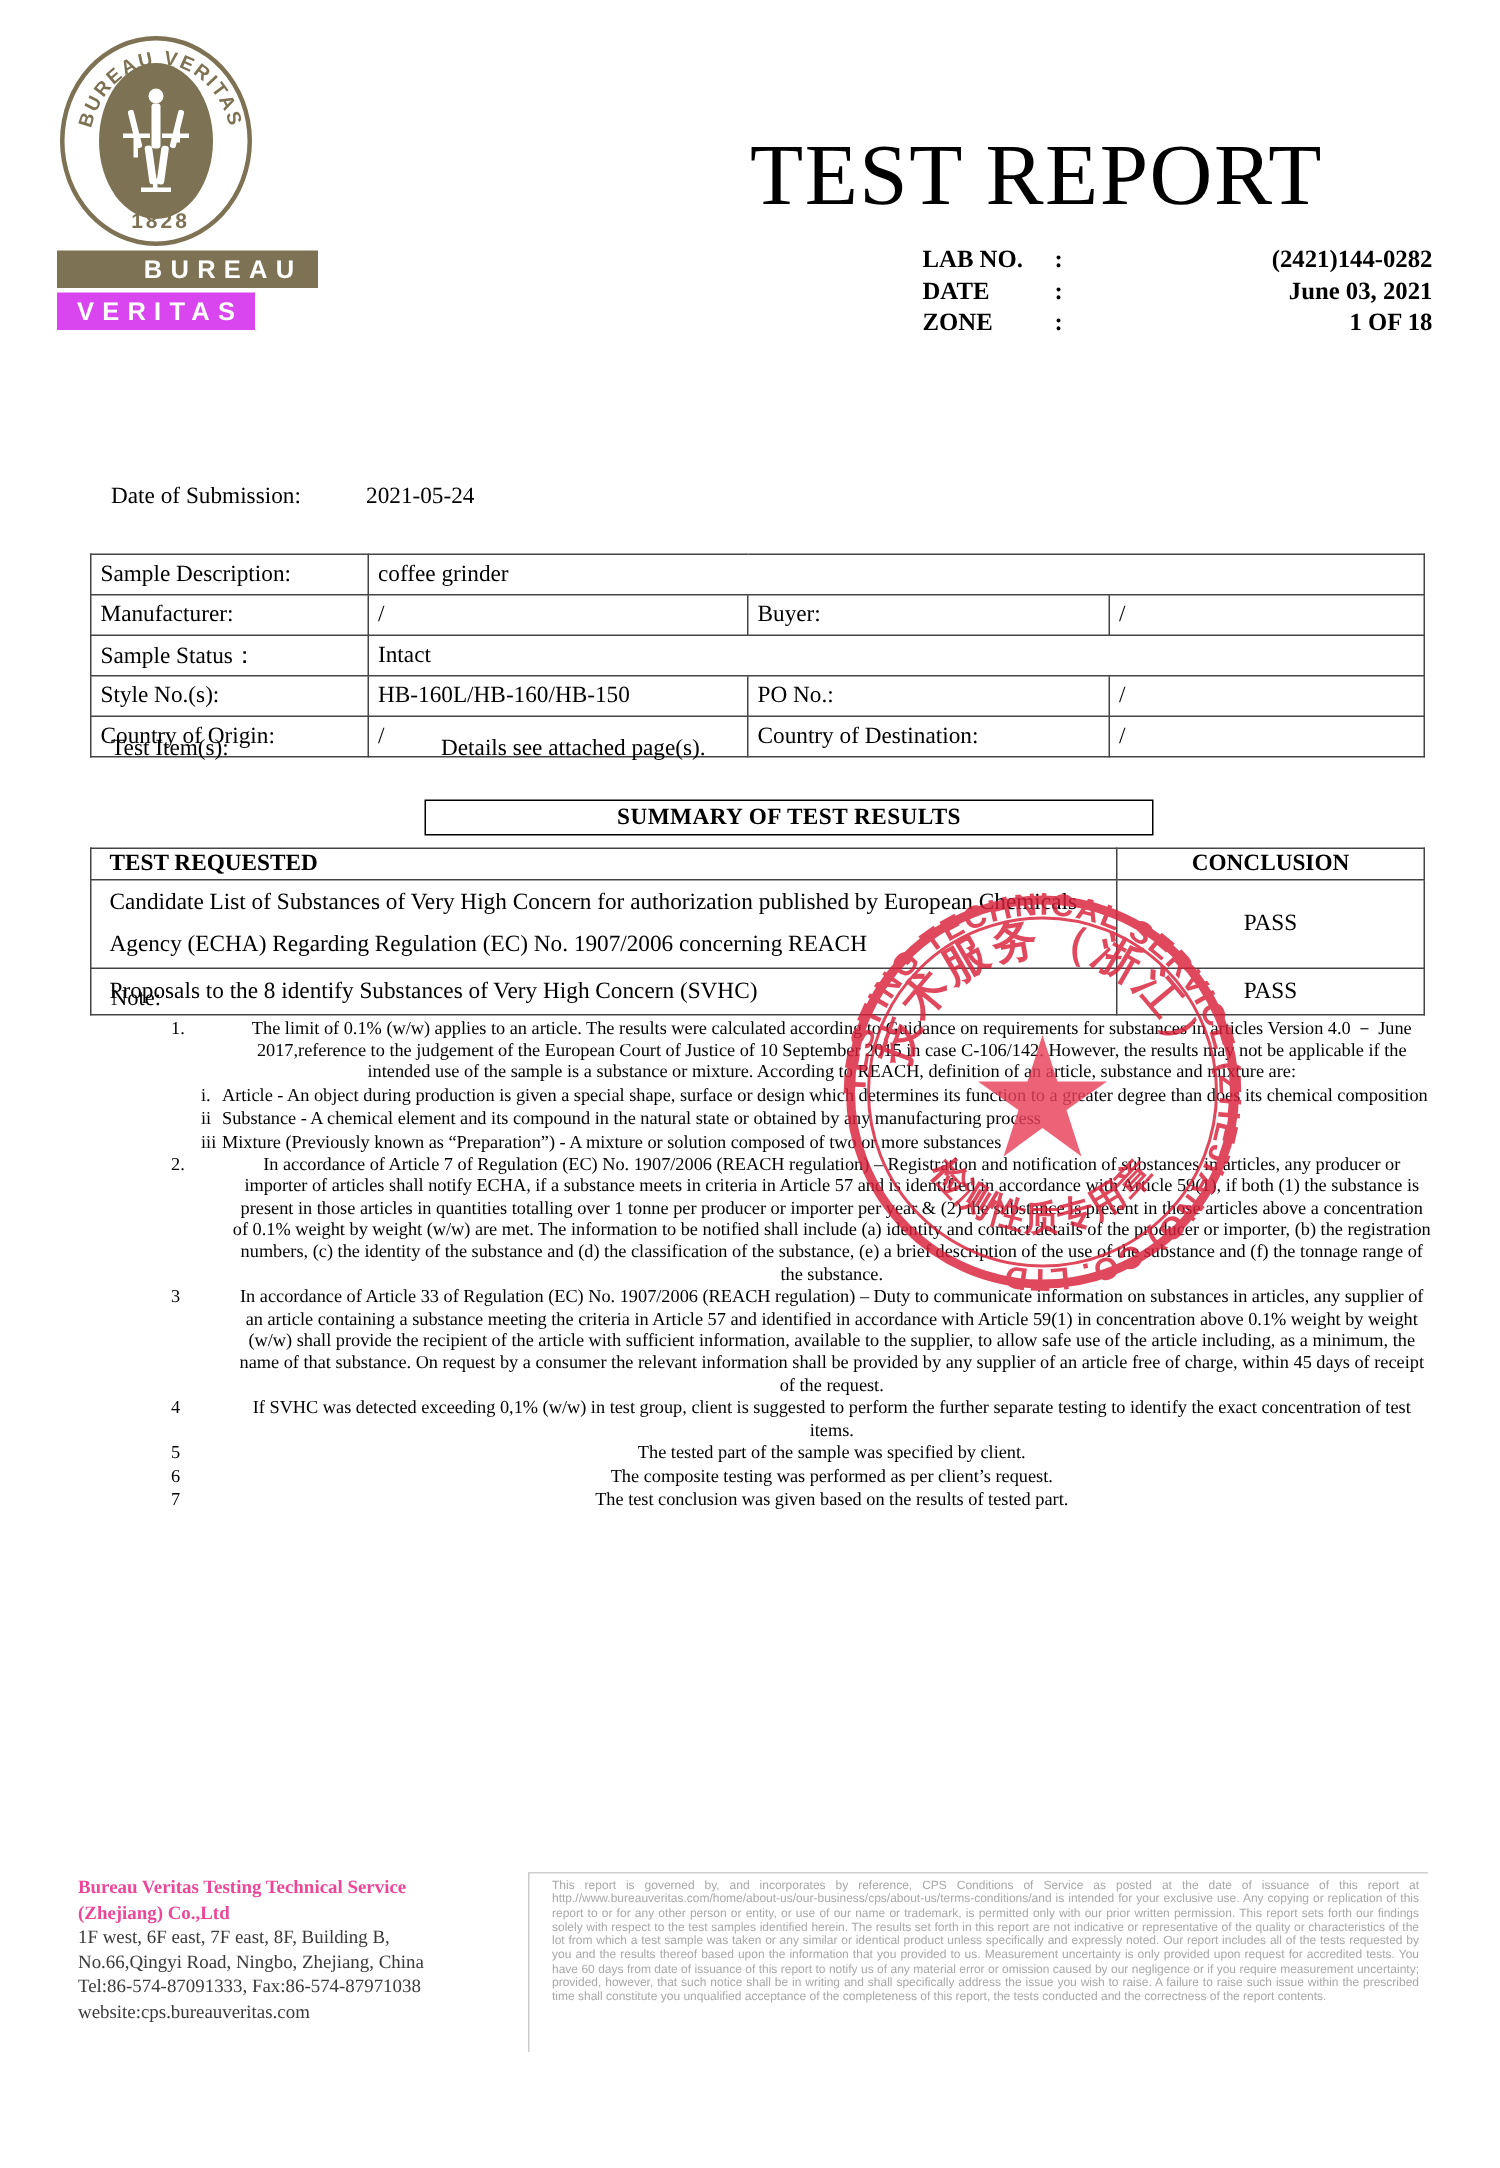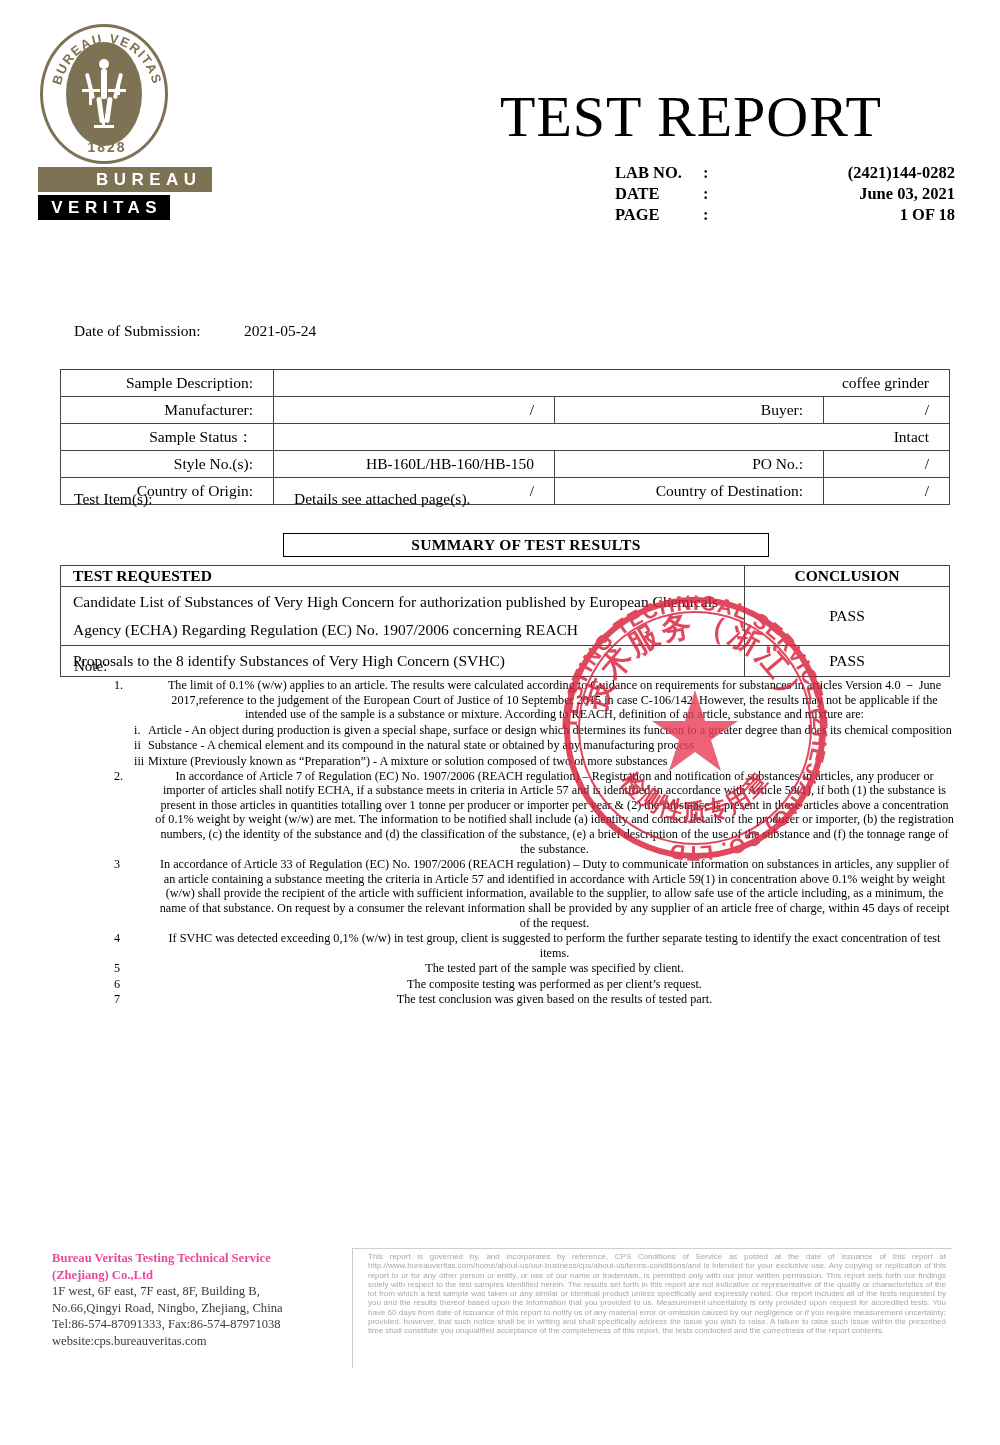--- a/index.html
+++ b/index.html
@@ -40,21 +40,21 @@
     font-family:"Liberation Sans", sans-serif;letter-spacing:2px;
   }
   .bar{
     width:132px;height:25px;margin-top:3px;
     display:flex;align-items:center;justify-content:center;
     color:#fff;font-family:"Liberation Sans", sans-serif;
     font-weight:700;font-size:17px;letter-spacing:5.5px;
     text-indent:5.5px;
   }
   .bar-olive{background:#7d7253;padding-left:42px;}
-  .bar-red{background:#000000;}
+  .bar-red{background:#d946ef;}
 
   
   .title{
     position:absolute;left:500px;top:88px;width:455px;
     text-align:left;font-size:58px;line-height:58px;
     font-family:"Liberation Serif", serif;font-weight:400;
     letter-spacing:1px;white-space:nowrap;
   }
   .meta{position:absolute;left:615px;top:162px;width:340px;font-weight:700;font-size:16.5px;line-height:21px;}
   .meta-row{display:flex;}
@@ -68,21 +68,21 @@
   .dates{position:absolute;left:74px;top:320px;width:880px;font-size:15.5px;line-height:21.5px;}
   .dates-row{display:flex;}
   .dates-label{width:170px;}
 
   
   .sample-table{
     position:absolute;left:60px;top:369px;width:890px;
     border-collapse:collapse;font-size:15.5px;
   }
   .sample-table td{
-    border:1px solid #444;padding:2px 20px;height:22px;vertical-align:middle;text-align:right;
+    border:1px solid #444;padding:2px 6px;height:22px;vertical-align:middle;
   }
   .c-label{width:172px;}
   .c-val{width:240px;}
   .c-label2{width:228px;}
 
   
   .testitems{position:absolute;left:74px;top:490px;width:880px;font-size:15.5px;}
   .testitems .ti-label{display:inline-block;width:220px;}
 
   
@@ -180,21 +180,21 @@
       <div class="meta-label">LAB NO.</div>
       <div class="meta-colon">:</div>
       <div class="meta-val">(2421)144-0282</div>
     </div>
     <div class="meta-row">
       <div class="meta-label">DATE</div>
       <div class="meta-colon">:</div>
       <div class="meta-val">June 03, 2021</div>
     </div>
     <div class="meta-row">
-      <div class="meta-label">PAGE</div>
+      <div class="meta-label">ZONE</div>
       <div class="meta-colon">:</div>
       <div class="meta-val">1  OF  18</div>
     </div>
   </div>
 
 
   <div class="dates">
     <div class="dates-row">
       <div class="dates-label">Date of Submission:</div>
       <div>2021-05-24</div>

